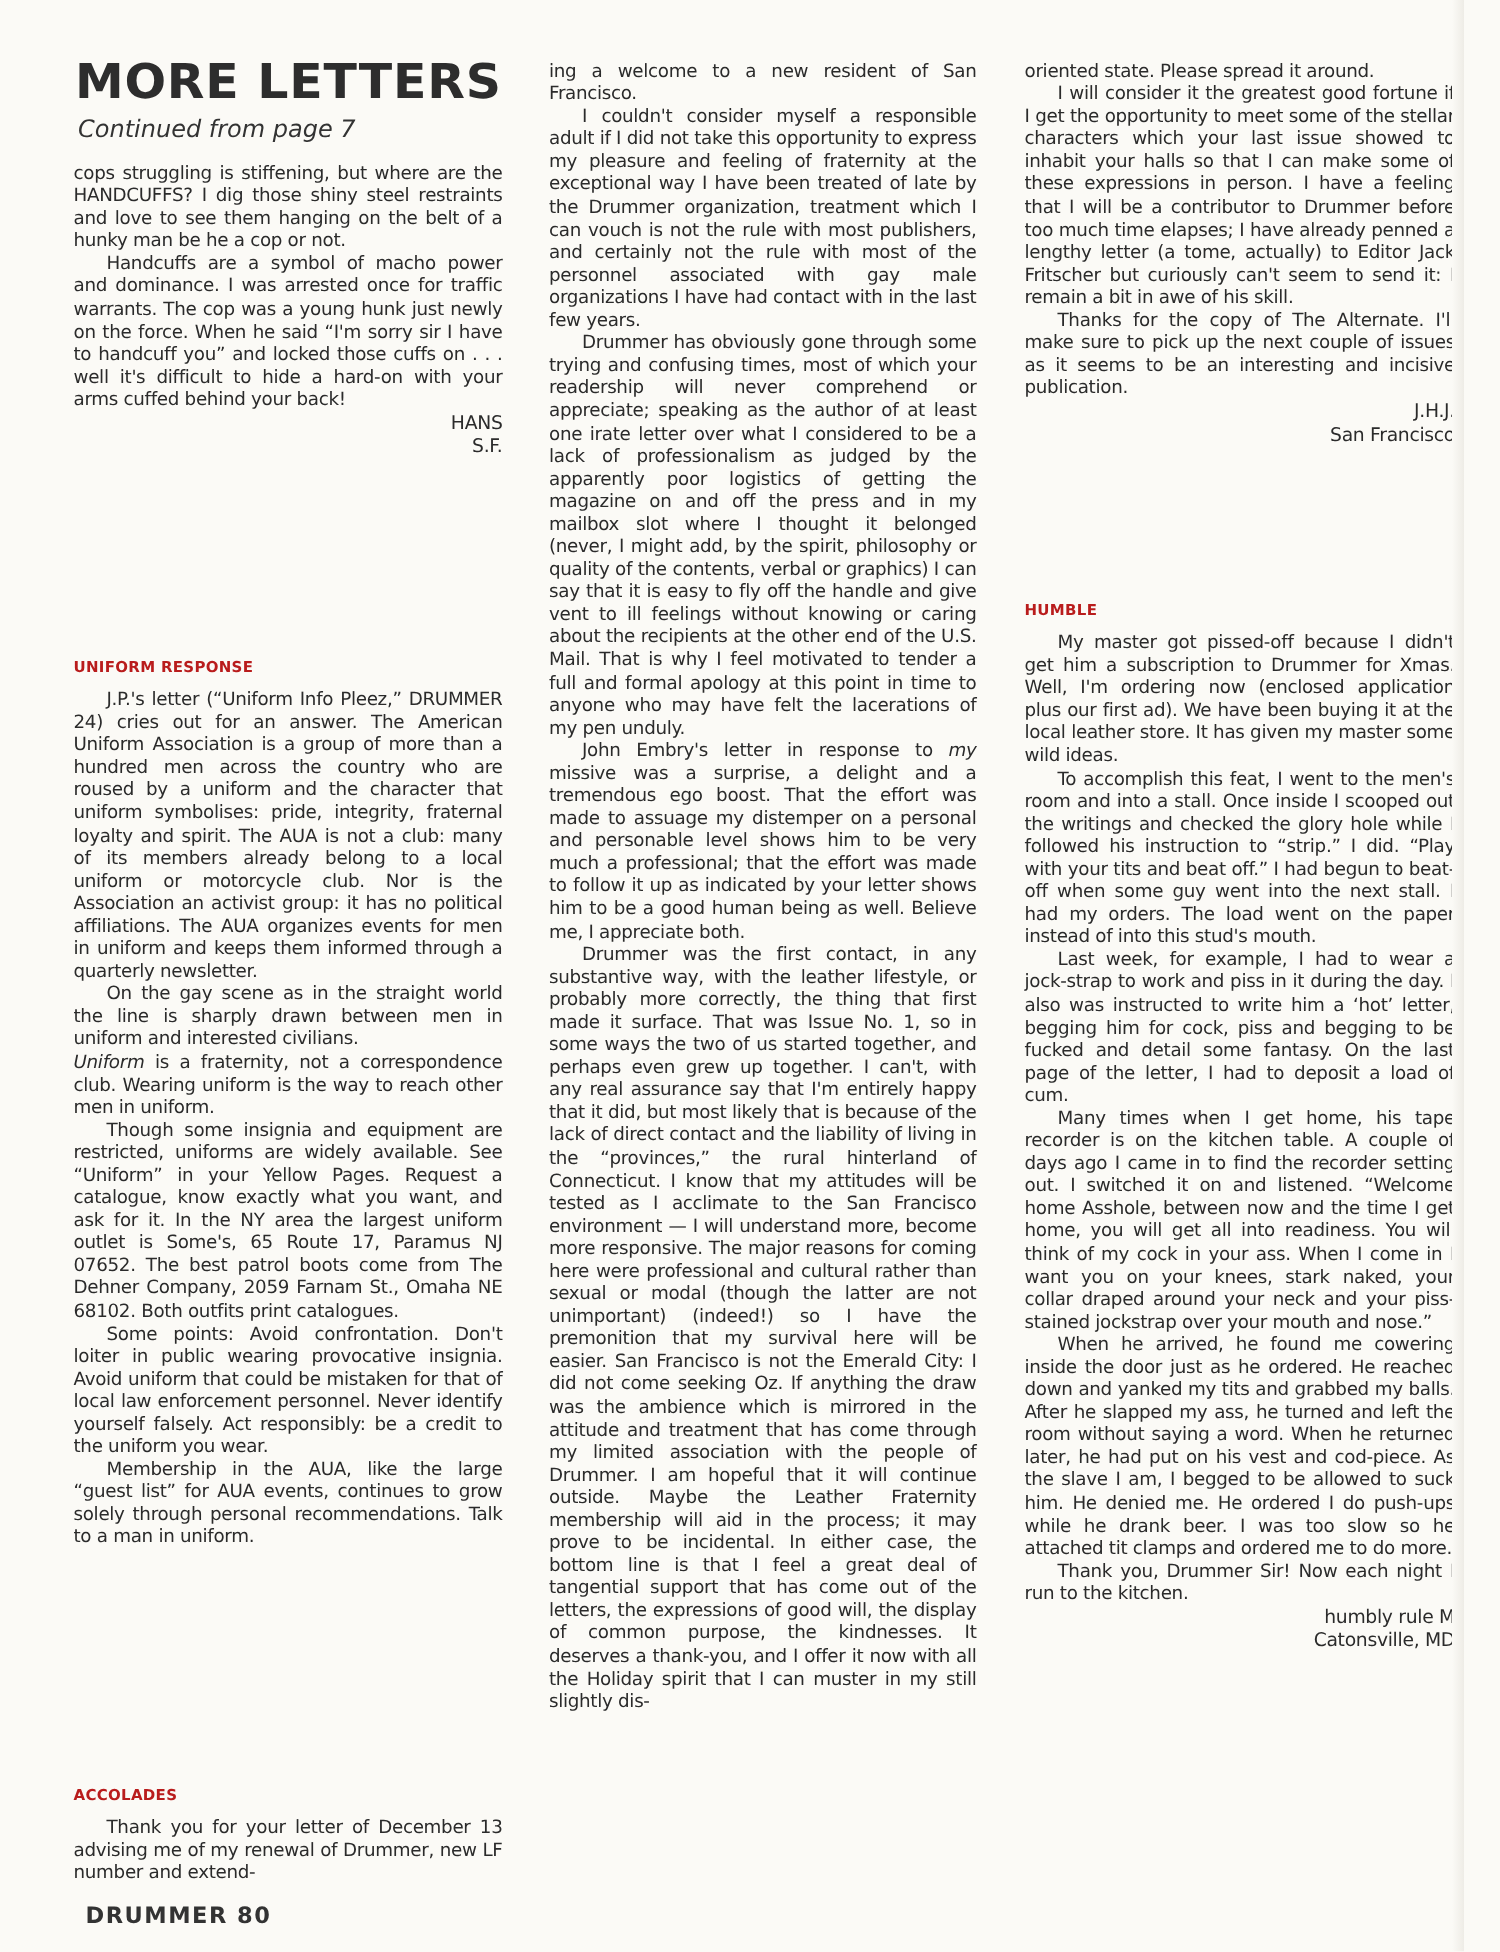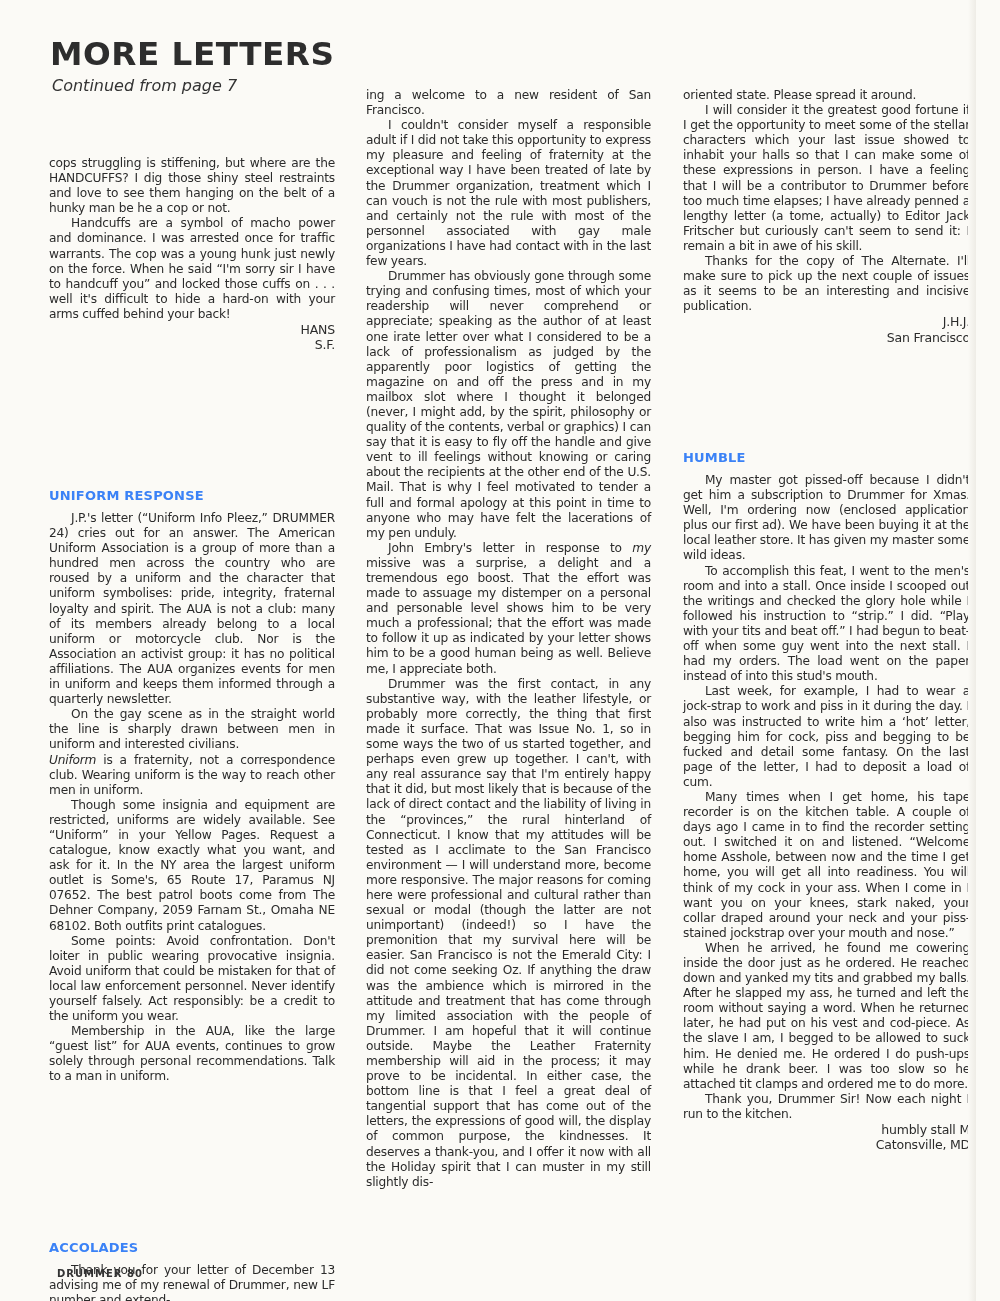--- a/index.html
+++ b/index.html
@@ -29,29 +29,29 @@
     .body-text {
       font-family: "DejaVu Sans", sans-serif;
       font-size: 12.2px; line-height: 15.1px;
       text-align: justify; letter-spacing: -0.2px;
       margin: 0;
     }
     .body-text p { margin: 0; text-indent: 22px; }
     .body-text p.noindent { text-indent: 0; }
     .signature { text-align: right; margin: 0; line-height: 15.1px; font-size: 12.5px; }
     .section-heading {
-      font-weight: bold; font-size: 13px; color: #3b82f6;
+      font-weight: bold; font-size: 10px; color: #b91c1c;
       margin: 0; letter-spacing: 0.2px;
     }
     .italic-note { font-style: italic; }
     .footer {
       position: absolute; left: 57px; top: 1268px;
-      font-weight: bold; font-size: 10px; letter-spacing: 1px; color: #333;
+      font-weight: bold; font-size: 15px; letter-spacing: 1px; color: #333;
     }
-    .block { position: absolute; left: 0; width: 100%; margin-top: 48px; }
+    .block { position: absolute; left: 0; width: 100%; }
     .page-edge {
       position: absolute; right: 0; top: 0; width: 8px; height: 1301px;
       background: linear-gradient(to right, #fbfaf6, #eeece6);
     }
   </style>
 </head>
 <body>
 
 <div class="page">
 
@@ -107,21 +107,21 @@
 
     <div class="block" style="top:402px;">
       <h3 class="section-heading">HUMBLE</h3>
       <div class="body-text" style="margin-top:8px;">
         <p>My master got pissed-off because I didn't get him a subscription to Drummer for Xmas. Well, I'm ordering now (enclosed application plus our first ad). We have been buying it at the local leather store. It has given my master some wild ideas.</p>
         <p>To accomplish this feat, I went to the men's room and into a stall. Once inside I scooped out the writings and checked the glory hole while I followed his instruction to “strip.” I did. “Play with your tits and beat off.” I had begun to beat-off when some guy went into the next stall. I had my orders. The load went on the paper instead of into this stud's mouth.</p>
         <p>Last week, for example, I had to wear a jock-strap to work and piss in it during the day. I also was instructed to write him a ‘hot’ letter, begging him for cock, piss and begging to be fucked and detail some fantasy. On the last page of the letter, I had to deposit a load of cum.</p>
         <p>Many times when I get home, his tape recorder is on the kitchen table. A couple of days ago I came in to find the recorder setting out. I switched it on and listened. “Welcome home Asshole, between now and the time I get home, you will get all into readiness. You will think of my cock in your ass. When I come in I want you on your knees, stark naked, your collar draped around your neck and your piss-stained jockstrap over your mouth and nose.”</p>
         <p>When he arrived, he found me cowering inside the door just as he ordered. He reached down and yanked my tits and grabbed my balls. After he slapped my ass, he turned and left the room without saying a word. When he returned later, he had put on his vest and cod-piece. As the slave I am, I begged to be allowed to suck him. He denied me. He ordered I do push-ups while he drank beer. I was too slow so he attached tit clamps and ordered me to do more.</p>
         <p>Thank you, Drummer Sir! Now each night I run to the kitchen.</p>
-        <p class="signature">humbly stall M</p>
+        <p class="signature">humbly rule M</p>
         <p class="signature">Catonsville, MD</p>
       </div>
     </div>
   </div>
 
   <div class="footer">DRUMMER  80</div>
   <div class="page-edge"></div>
 </div>
 
 </body></html>

